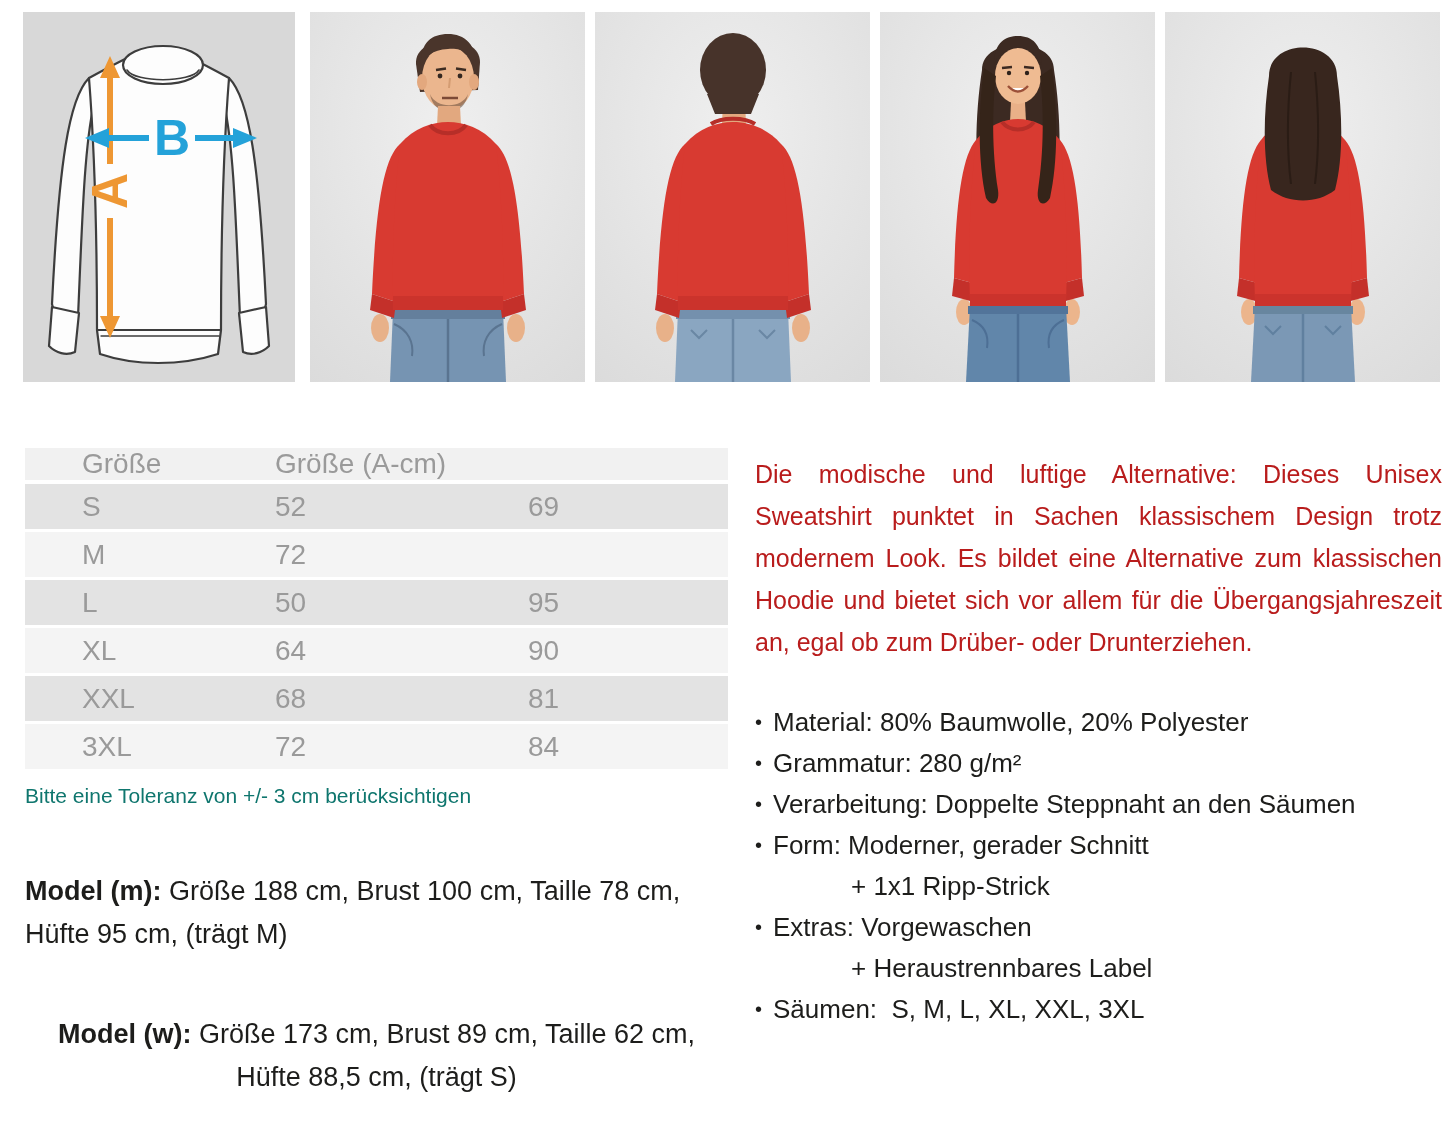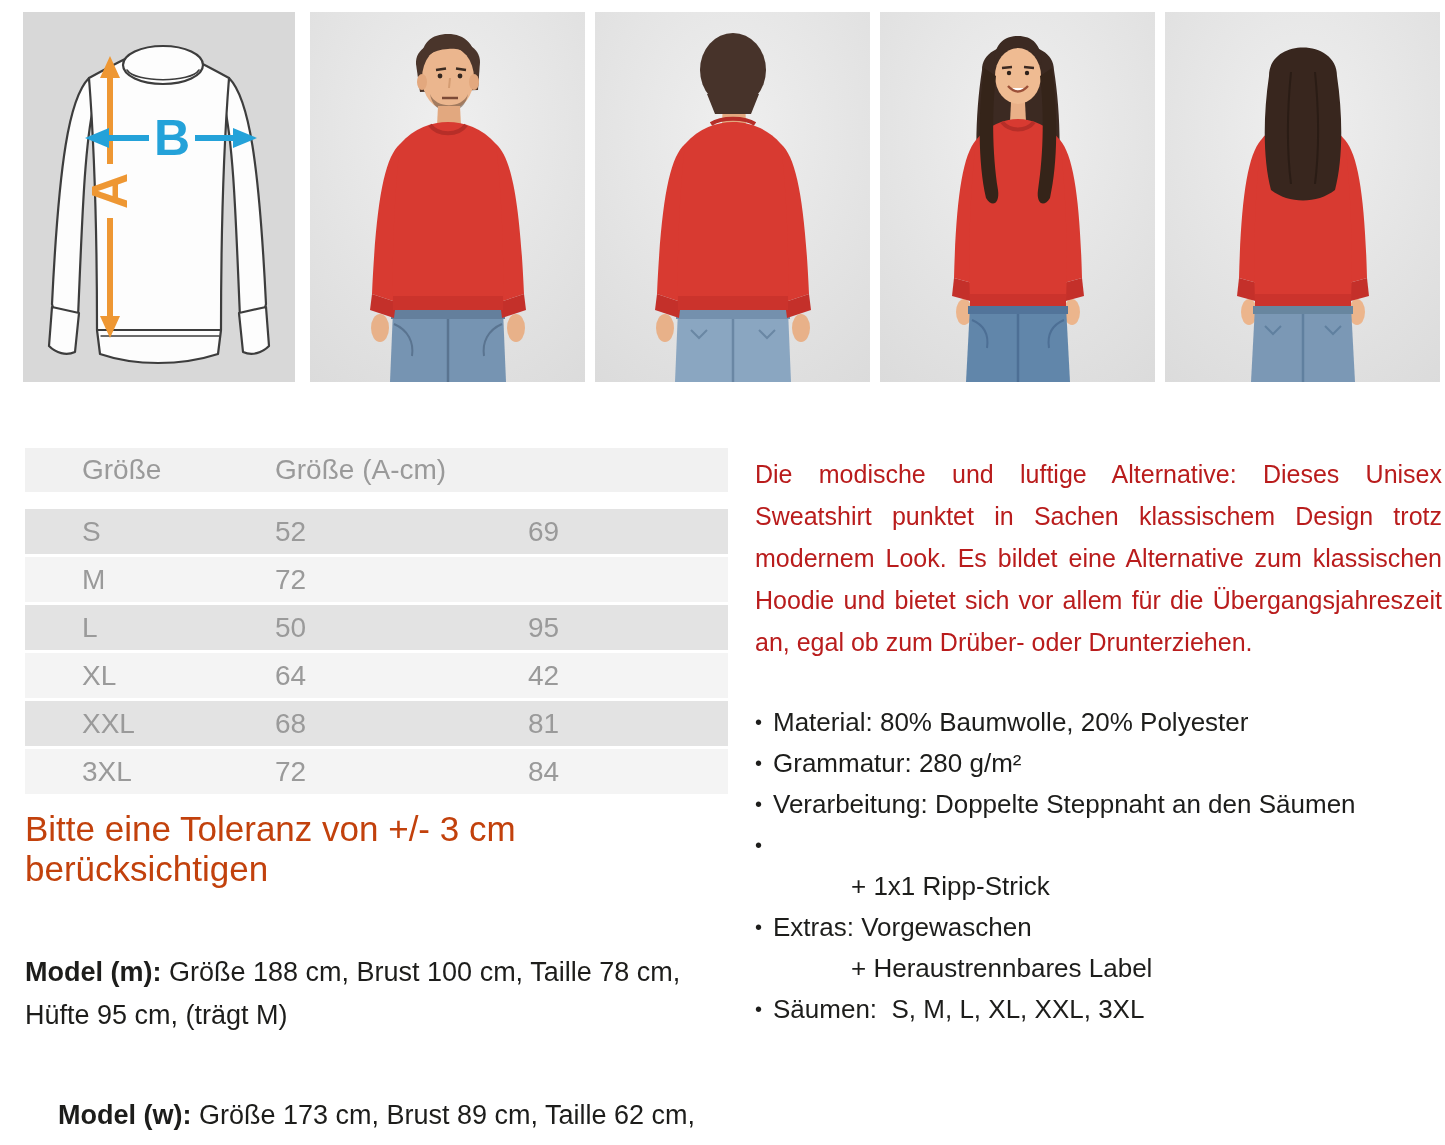--- a/index.html
+++ b/index.html
@@ -18,26 +18,26 @@
   .photo-panel:last-child { margin-right:0; }
 
   .content-row { display:flex; padding-left:25px; margin-top:66px; }
   .left-col { width:703px; flex:none; }
   .right-col { width:687px; flex:none; margin-left:27px; padding-top:5px; }
 
   
   .size-table { width:703px; font-size:28px; color:#9a9a9a; }
   .trow { display:grid; grid-template-columns:193px 253px 257px; align-items:center; }
   .trow > div { padding-left:57px; }
-  .trow.header { height:44px; background:#f1f1f1; margin-bottom:17px; }
+  .trow.header { height:32px; background:#f1f1f1; margin-bottom:4px; }
   .trow.data { height:48px; border-bottom:3px solid #ffffff; }
   .trow.data:nth-child(even) { background:#e3e3e3; }
   .trow.data:nth-child(odd) { background:#f4f4f4; }
 
-  .tolerance { margin-top:12px; font-size:35px; color:#c2410c; }
+  .tolerance { margin-top:12px; font-size:21px; color:#0f766e; }
 
   .model-block { font-size:27px; line-height:43px; }
   .model-block .lbl { font-weight:bold; }
   .model-m { margin-top:62px; }
   .model-w { margin-top:57px;text-align:center; }
 
   .description {
     font-size:25px; line-height:42px;
     text-align:justify; color:#b91c1c;
   }
@@ -240,21 +240,21 @@
         <div>72</div>
       </div>
       <div class="trow data">
         <div>L</div>
         <div>50</div>
         <div>95</div>
       </div>
       <div class="trow data">
         <div>XL</div>
         <div>64</div>
-        <div>42</div>
+        <div>90</div>
       </div>
       <div class="trow data">
         <div>XXL</div>
         <div>68</div>
         <div>81</div>
       </div>
       <div class="trow data">
         <div>3XL</div>
         <div>72</div>
         <div>84</div>
@@ -292,20 +292,21 @@
       </li>
       <li>
         <div class="feature-row">
           <span class="bullet">•</span>
           <span class="feature-text">Verarbeitung: Doppelte Steppnaht an den Säumen</span>
         </div>
       </li>
       <li>
         <div class="feature-row">
           <span class="bullet">•</span>
+          <span class="feature-text">Form: Moderner, gerader Schnitt</span>
         </div>
         <div class="feature-cont">+ 1x1 Ripp-Strick</div>
       </li>
       <li>
         <div class="feature-row">
           <span class="bullet">•</span>
           <span class="feature-text">Extras: Vorgewaschen</span>
         </div>
         <div class="feature-cont">+ Heraustrennbares Label</div>
       </li>

